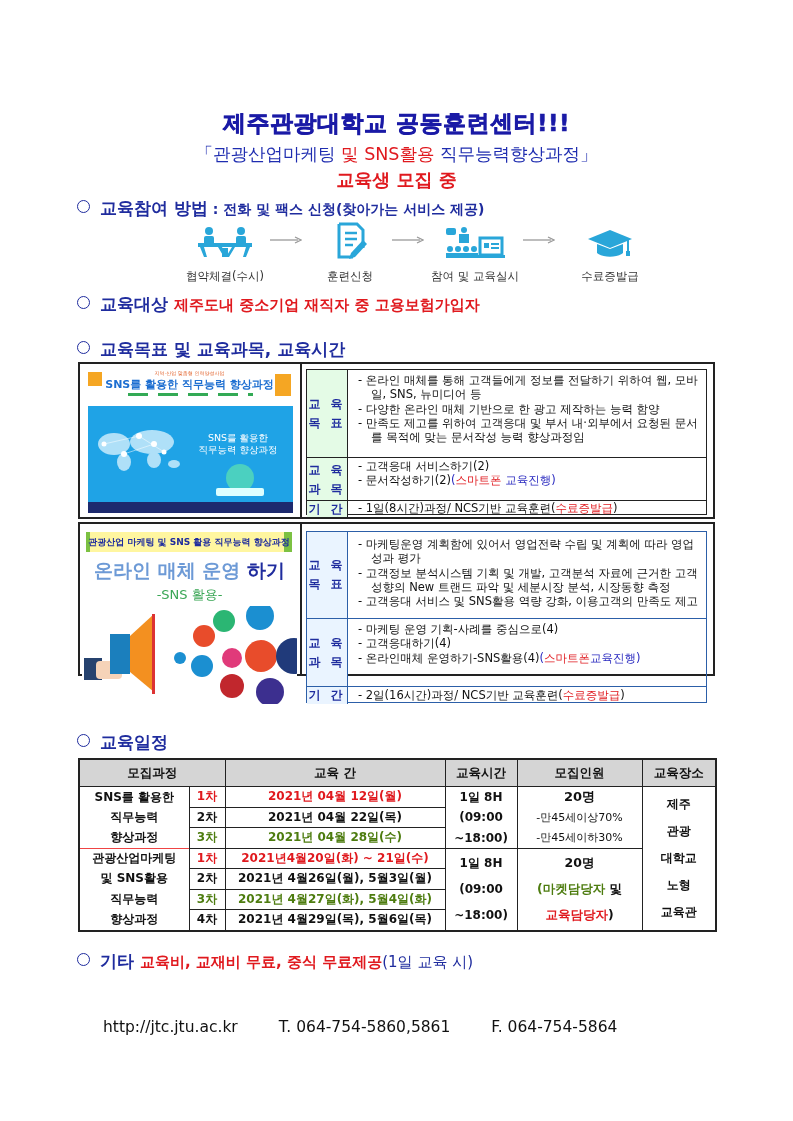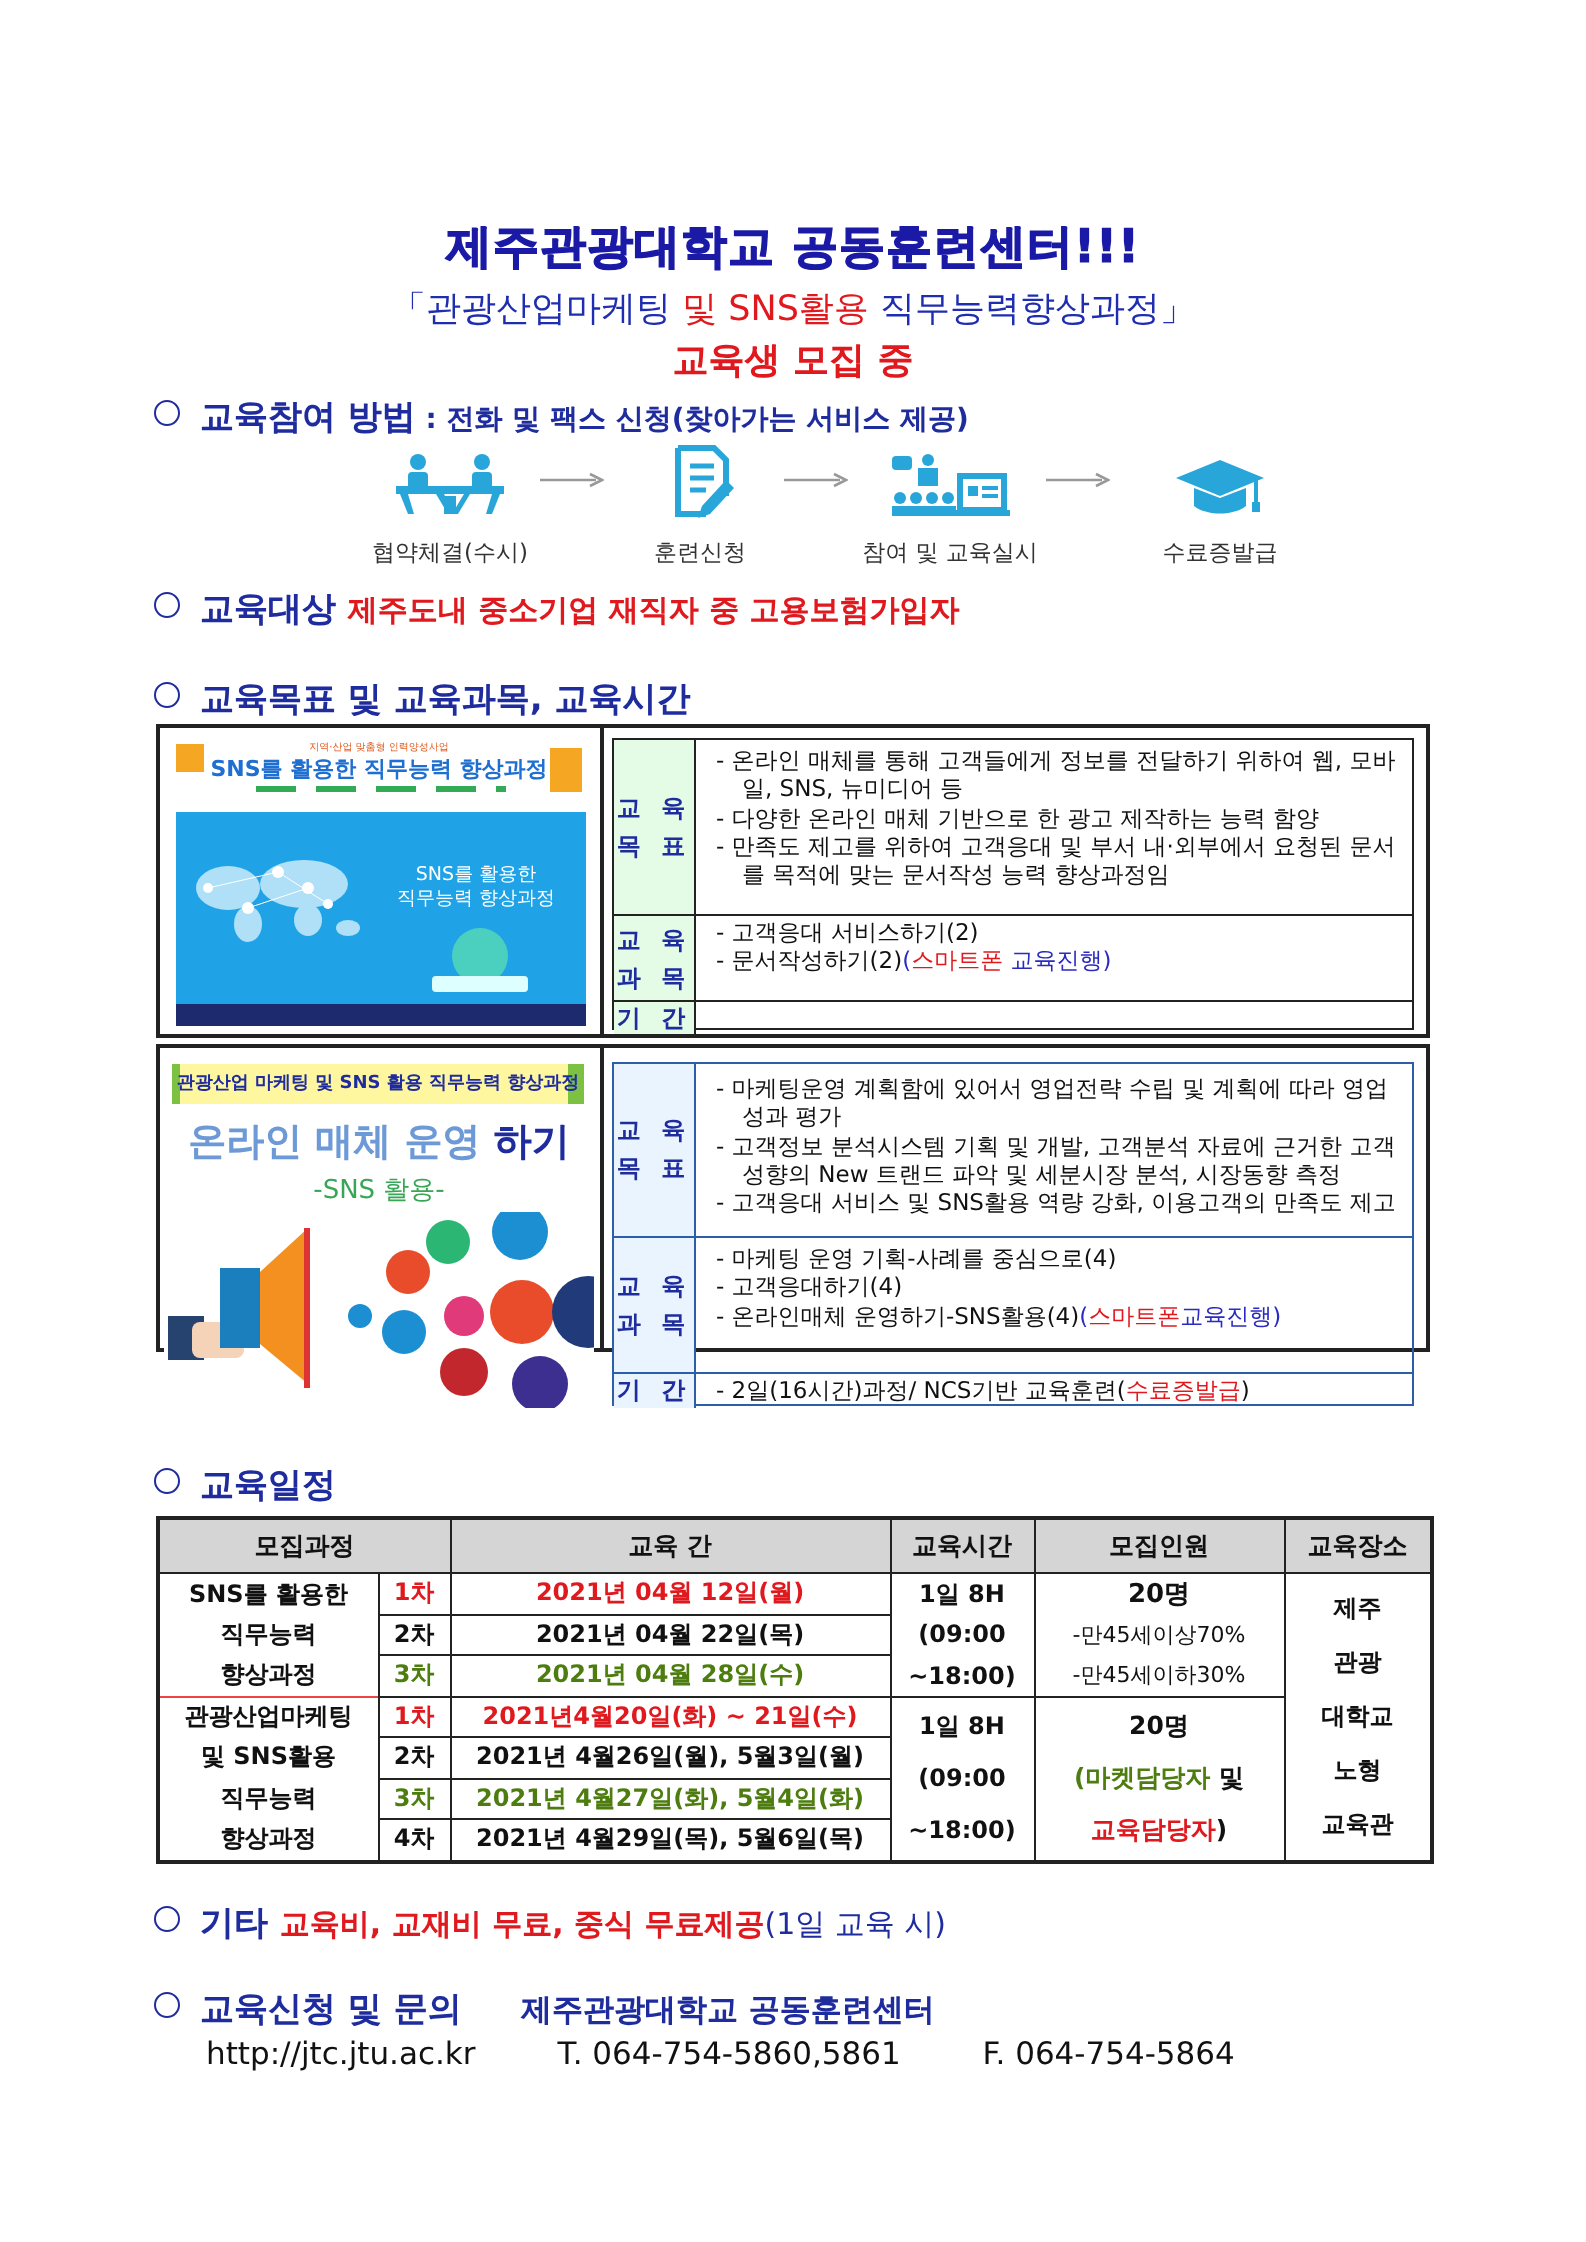--- a/index.html
+++ b/index.html
@@ -212,20 +212,21 @@
       </div>
       <div class="row sep" style="top:87px;height:43px;">
         <div class="k">교 육 과 목</div>
         <div class="v" style="padding-top:1px;">
           <p>- 고객응대 서비스하기(2)</p>
           <p><span>- 문서작성하기(2)</span><span class="blue">(</span><span class="red">스마트폰</span><span class="blue"> 교육진행)</span></p>
         </div>
       </div>
       <div class="row sep" style="top:130px;height:16px;">
         <div class="k">기 간</div>
+        <div class="v" style="padding-top:0;"><span>- 1일(8시간)과정/ NCS기반 교육훈련(</span><span class="red">수료증발급</span><span>)</span></div>
       </div>
     </div>
   </div>
 
   <div class="box box2">
     <div class="img" style="height:178px;background:#fff;">
       <div style="position:absolute;left:4px;top:6px;width:206px;height:20px;background:linear-gradient(90deg,#7cc142 0 4px,#fff6a0 4px 198px,#7cc142 198px);">
         <div style="text-align:center;font-size:9px;font-weight:bold;line-height:20px;white-space:nowrap;color:#1f2c9e;">관광산업 마케팅 및 SNS 활용 직무능력 향상과정</div>
       </div>
       <div style="position:absolute;left:0;top:32px;width:215px;text-align:center;font-size:19px;font-weight:bold;white-space:nowrap;"><span style="color:#6d9ad6">온라인 매체 운영 </span><span style="color:#1f2c9e">하기</span></div>
@@ -354,22 +355,19 @@
         <td>4차</td>
         <td>2021년 4월29일(목), 5월6일(목)</td>
       </tr>
     </tbody>
   </table>
 
   <div class="sec" style="top:950px;">
     <span class="bul"></span><span>기타</span>&nbsp;<span class="redsm">교육비, 교재비 무료, 중식 무료제공</span><span class="norm">(1일 교육 시)</span>
   </div>
 
-  <div class="sec" style="top:993px;">
-    <span class="bul"></span><span>교육신청 및 문의</span>&nbsp;&nbsp;&nbsp;&nbsp;&nbsp;<span style="font-size:15.5px;">제주관광대학교 공동훈련센터</span>
-  </div>
   <div class="contact">
     <span>http://jtc.jtu.ac.kr</span>
     <span>T. 064-754-5860,5861</span>
     <span>F. 064-754-5864</span>
   </div>
 
 </div>
 
 </body></html>

